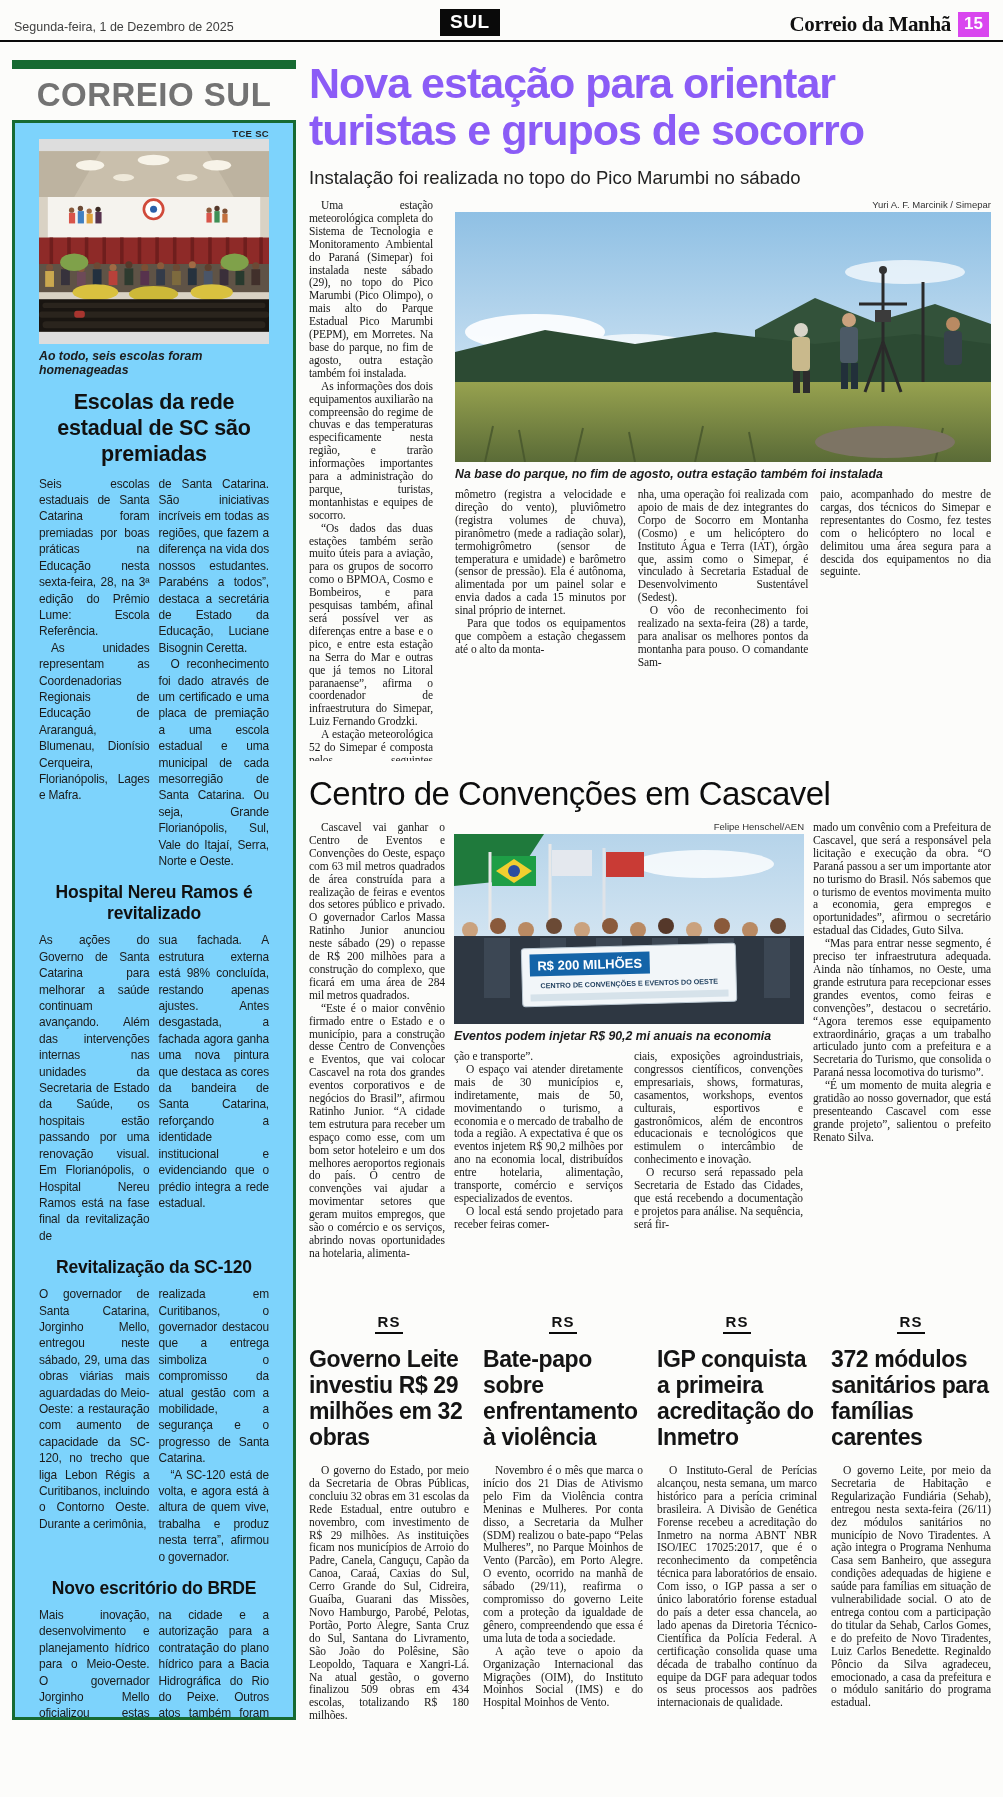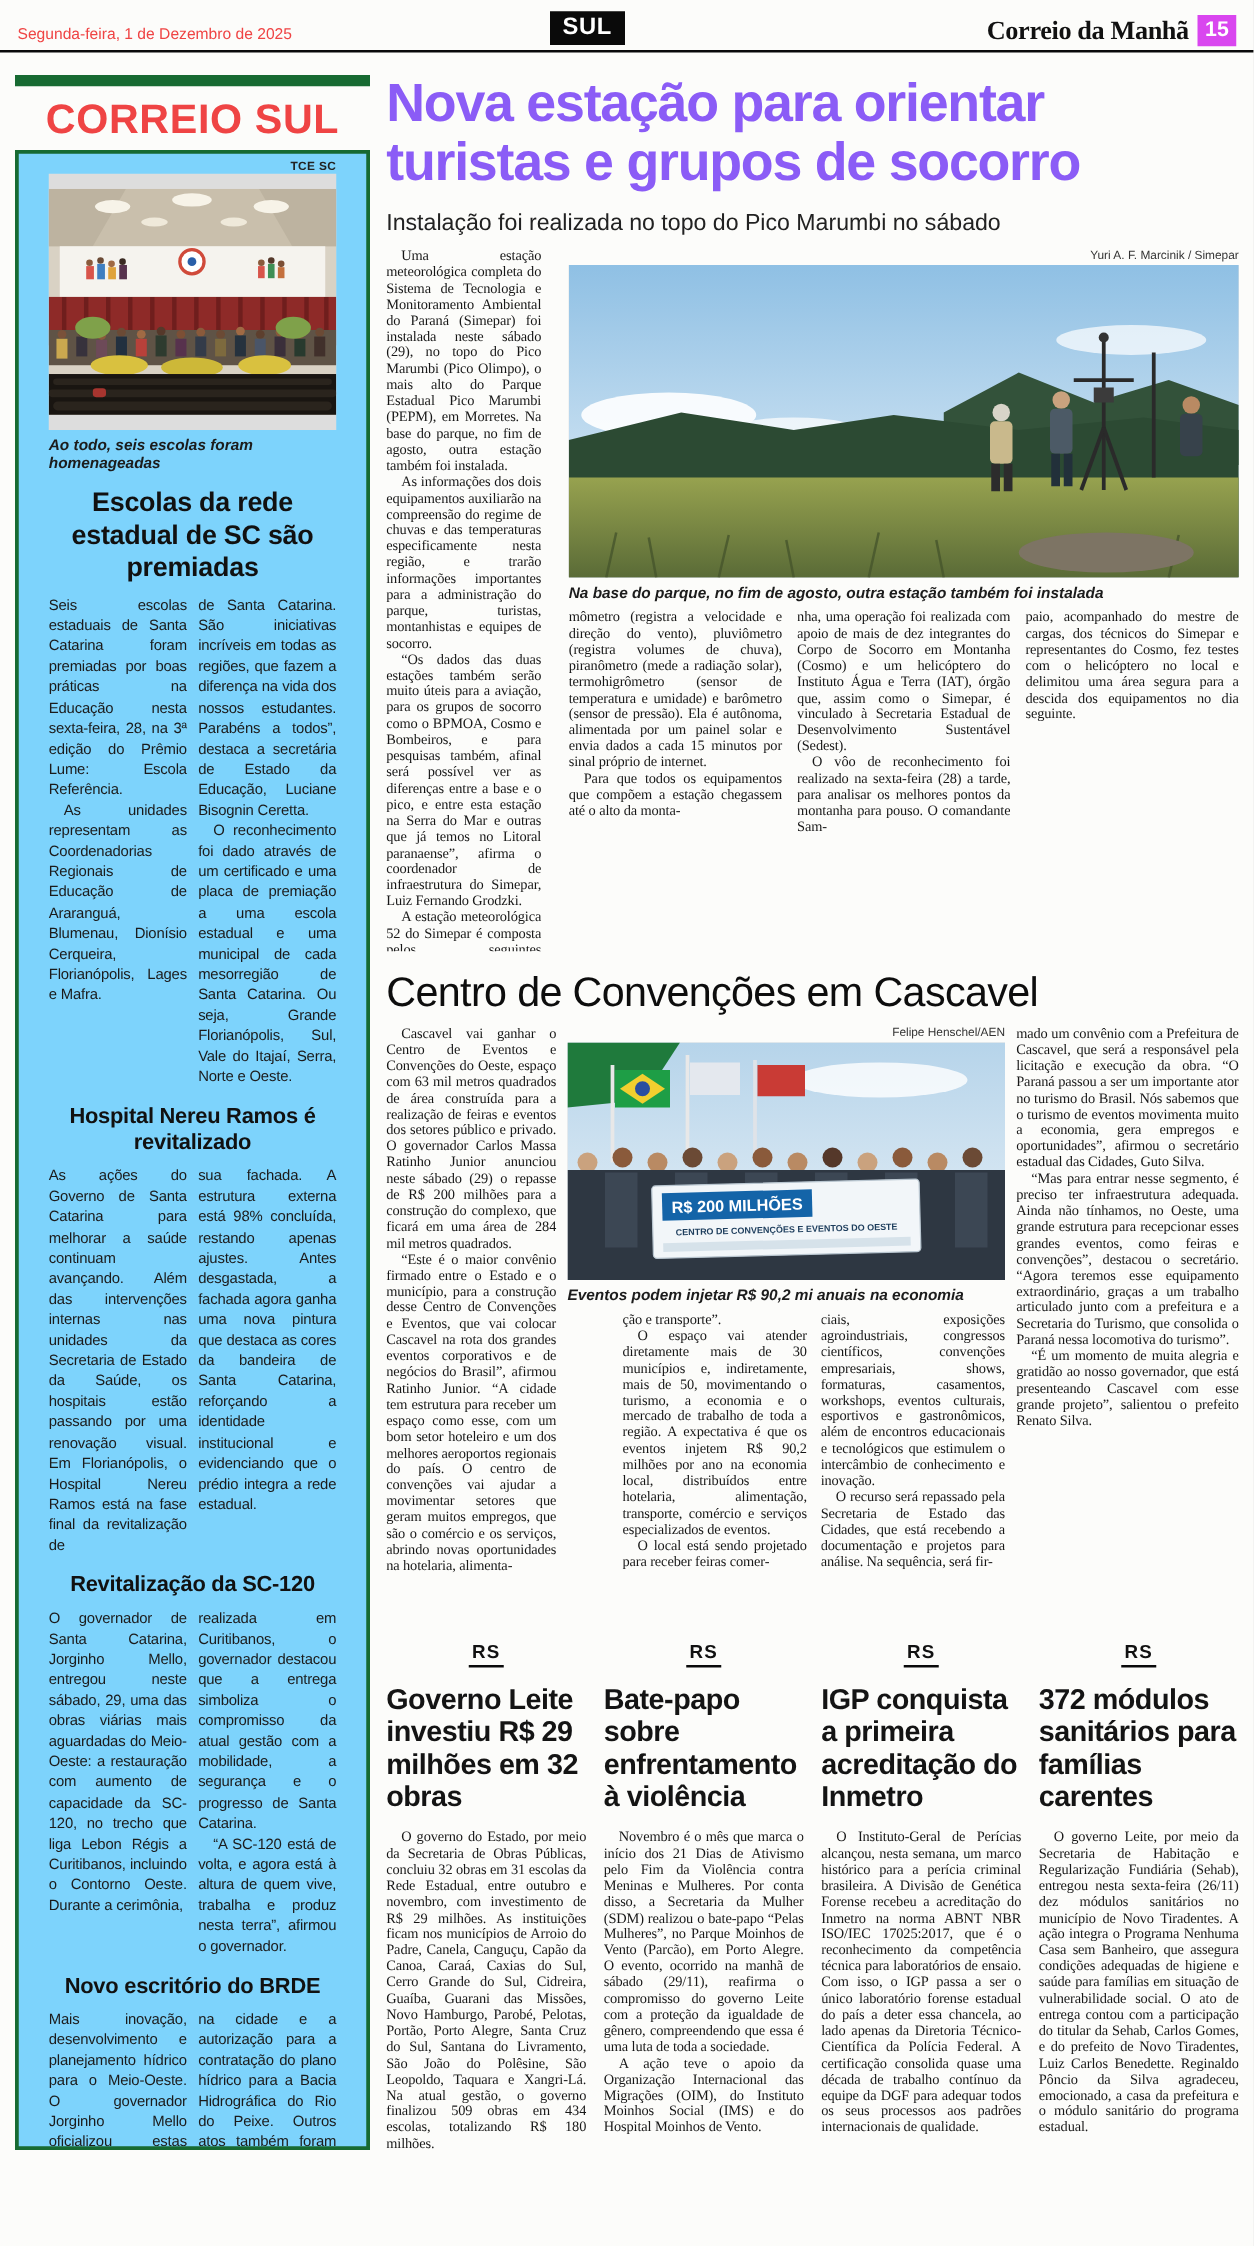--- a/index.html
+++ b/index.html
@@ -4,31 +4,31 @@
 <style>
   * { margin:0; padding:0; box-sizing:border-box; }
   html,body { background:#e8e8e8; }
   .page {
     position:relative; width:1003px; height:1797px; margin:0 auto;
     background:#fcfcfa; overflow:hidden; color:#111;
     font-family:"Liberation Sans", sans-serif;
   }
   
   .masthead { position:absolute; top:0; left:0; right:0; height:42px; border-bottom:2px solid #0a0a0a; }
-  .mast-date { position:absolute; left:14px; bottom:6px; font-size:12.5px; color:#ef4444; }
+  .mast-date { position:absolute; left:14px; bottom:6px; font-size:12.5px; color:#404040; }
   .mast-section { position:absolute; left:440px; bottom:4px; background:#0a0a0a; color:#fff;
     font-weight:bold; font-size:19px; padding:2px 10px 3px; letter-spacing:.5px; }
   .mast-right { position:absolute; right:14px; bottom:3px; display:flex; align-items:center; gap:7px; }
   .mast-paper { font-family:"Liberation Serif", serif; font-weight:bold; font-size:21px; letter-spacing:-.3px; }
   .mast-page { background:#d946ef; color:#fff; font-weight:bold; font-size:17px; padding:2px 6px 3px; }
 
   
   .left-col { position:absolute; left:12px; top:60px; width:284px; }
   .green-bar { height:9px; background:#176a32; }
-  .cs-title { text-align:center; font-size:33px; font-weight:800; letter-spacing:.5px; padding:7px 0 6px; color:#ef4444; }
+  .cs-title { text-align:center; font-size:33px; font-weight:800; letter-spacing:.5px; padding:7px 0 6px; color:#737373; }
   .left-box { border:3px solid #176a32; height:1600px; overflow:hidden; padding:5px 24px 8px; background:#7dd3fc; }
   .credit { font-size:9.5px; font-weight:bold; color:#222; text-align:right; letter-spacing:.3px; }
   .photo-caption { font-size:12.3px; font-style:italic; font-weight:600; color:#1c1c1c; margin-top:5px; }
   .left-headline { font-size:21.5px; font-weight:800; text-align:center; line-height:1.22; margin-top:12px; letter-spacing:-.2px; }
   .sec-head { font-size:17.5px; font-weight:800; text-align:center; margin-top:13px; letter-spacing:-.2px; }
   .two-cols { display:flex; gap:9px; margin-top:8px; }
   .two-cols .tc { width:50%; font-size:11.9px; line-height:16.4px; letter-spacing:-.15px; text-align:justify; color:#1b1b1b; }
   p { margin:0; text-indent:12px; }
   .cont > p:first-child { text-indent:0; }
 
@@ -42,21 +42,21 @@
   .main-c1 { width:136px; height:562px; }
   .main-photo-wrap { width:536px; }
   .photo-credit-r { font-size:9.5px; color:#333; text-align:right; height:13px; }
   .three-cols { display:flex; gap:12px; margin-top:7px; }
   .three-cols .a-col { width:171px; height:200px; }
 
   .casc-headline { font-size:33px; font-weight:400; letter-spacing:-.5px; color:#0d0d0d; margin-top:14px; }
   .casc-row { display:flex; gap:9px; margin-top:8px; }
   .casc-c1 { width:136px; height:474px; }
   .casc-mid { width:350px; }
-  .casc-two { display:flex; gap:11px; margin-top:7px;margin-left:44px; }
+  .casc-two { display:flex; gap:11px; margin-top:7px; }
   .casc-two .a-col { width:169px; height:238px; }
   .casc-c4 { width:178px; height:474px; }
 
   
   .briefs { display:flex; gap:14px; margin-top:18px; }
   .brief { width:160px; }
   .brief-tag-wrap { text-align:center; }
   .brief-tag { display:inline-block; font-size:15px; font-weight:bold; letter-spacing:1px; border-bottom:2.5px solid #0a0a0a; padding:0 3px 2px; }
   .brief-headline { font-size:23px; line-height:26px; font-weight:600; letter-spacing:-.4px; color:#141414; margin-top:12px; }
   .brief-body { margin-top:14px; height:338px; overflow:hidden; }

